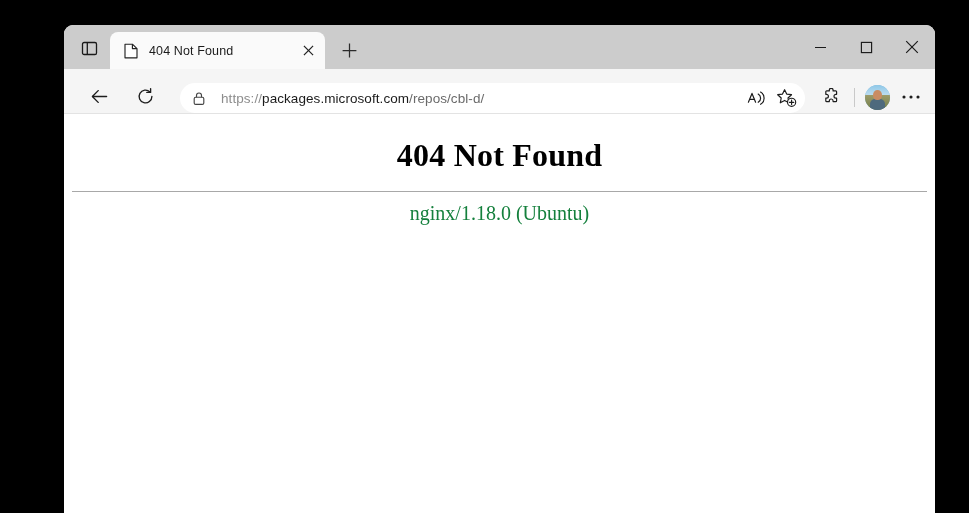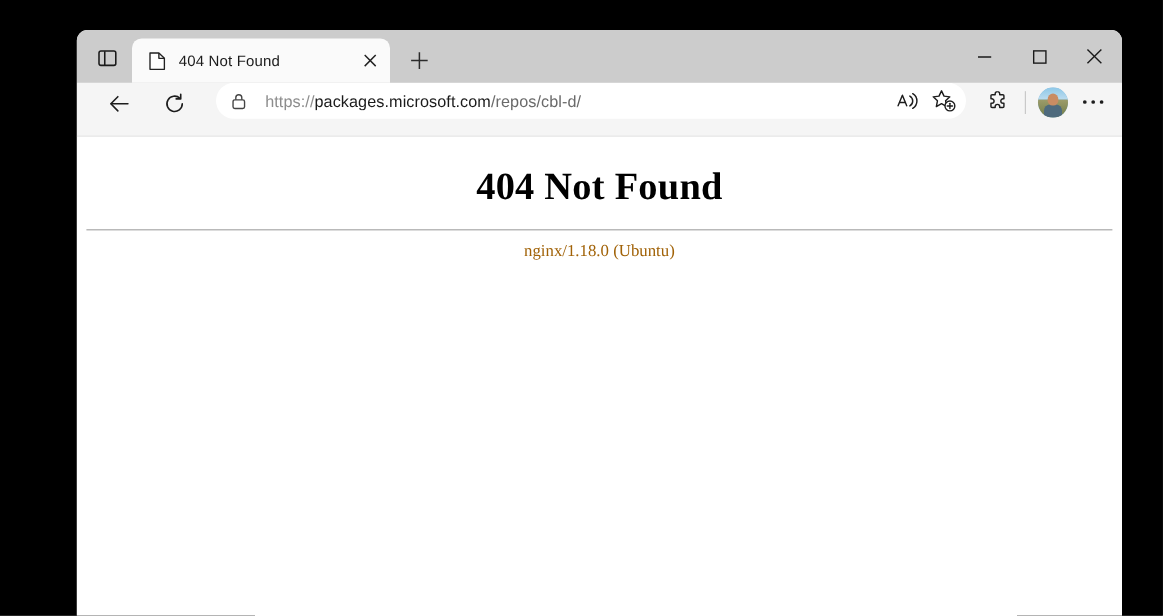--- a/index.html
+++ b/index.html
@@ -117,21 +117,21 @@
     align-items: center;
     justify-content: center;
     color: #1a1a1a;
   }
 
   
   #toolbar {
     height: 45px;
     background: #f5f5f5;
     display: flex;
-    align-items: flex-start;
+    align-items: flex-end;
     padding: 0 8px;
     box-sizing: border-box;
     border-bottom: 1px solid #e3e3e3;
     flex: 0 0 auto;
   }
   .nav-button {
     width: 34px;
     height: 34px;
     border-radius: 5px;
     display: flex;
@@ -265,22 +265,22 @@
     letter-spacing: 0.2px;
   }
   #content-divider {
     border: 0;
     border-top: 1px solid #a8a8a8;
     margin: 0 0 10px 0;
     height: 0;
   }
   #server-signature {
     text-align: center;
-    font-size: 14px;
-    color: #a16207;
+    font-size: 20px;
+    color: #15803d;
     font-family: "Liberation Serif", "DejaVu Serif", serif;
     margin: 6px 0 0 0;
   }
 </style>
 </head>
 <body>
 
 <div id="browser-window">
 
   <div id="tab-strip">

